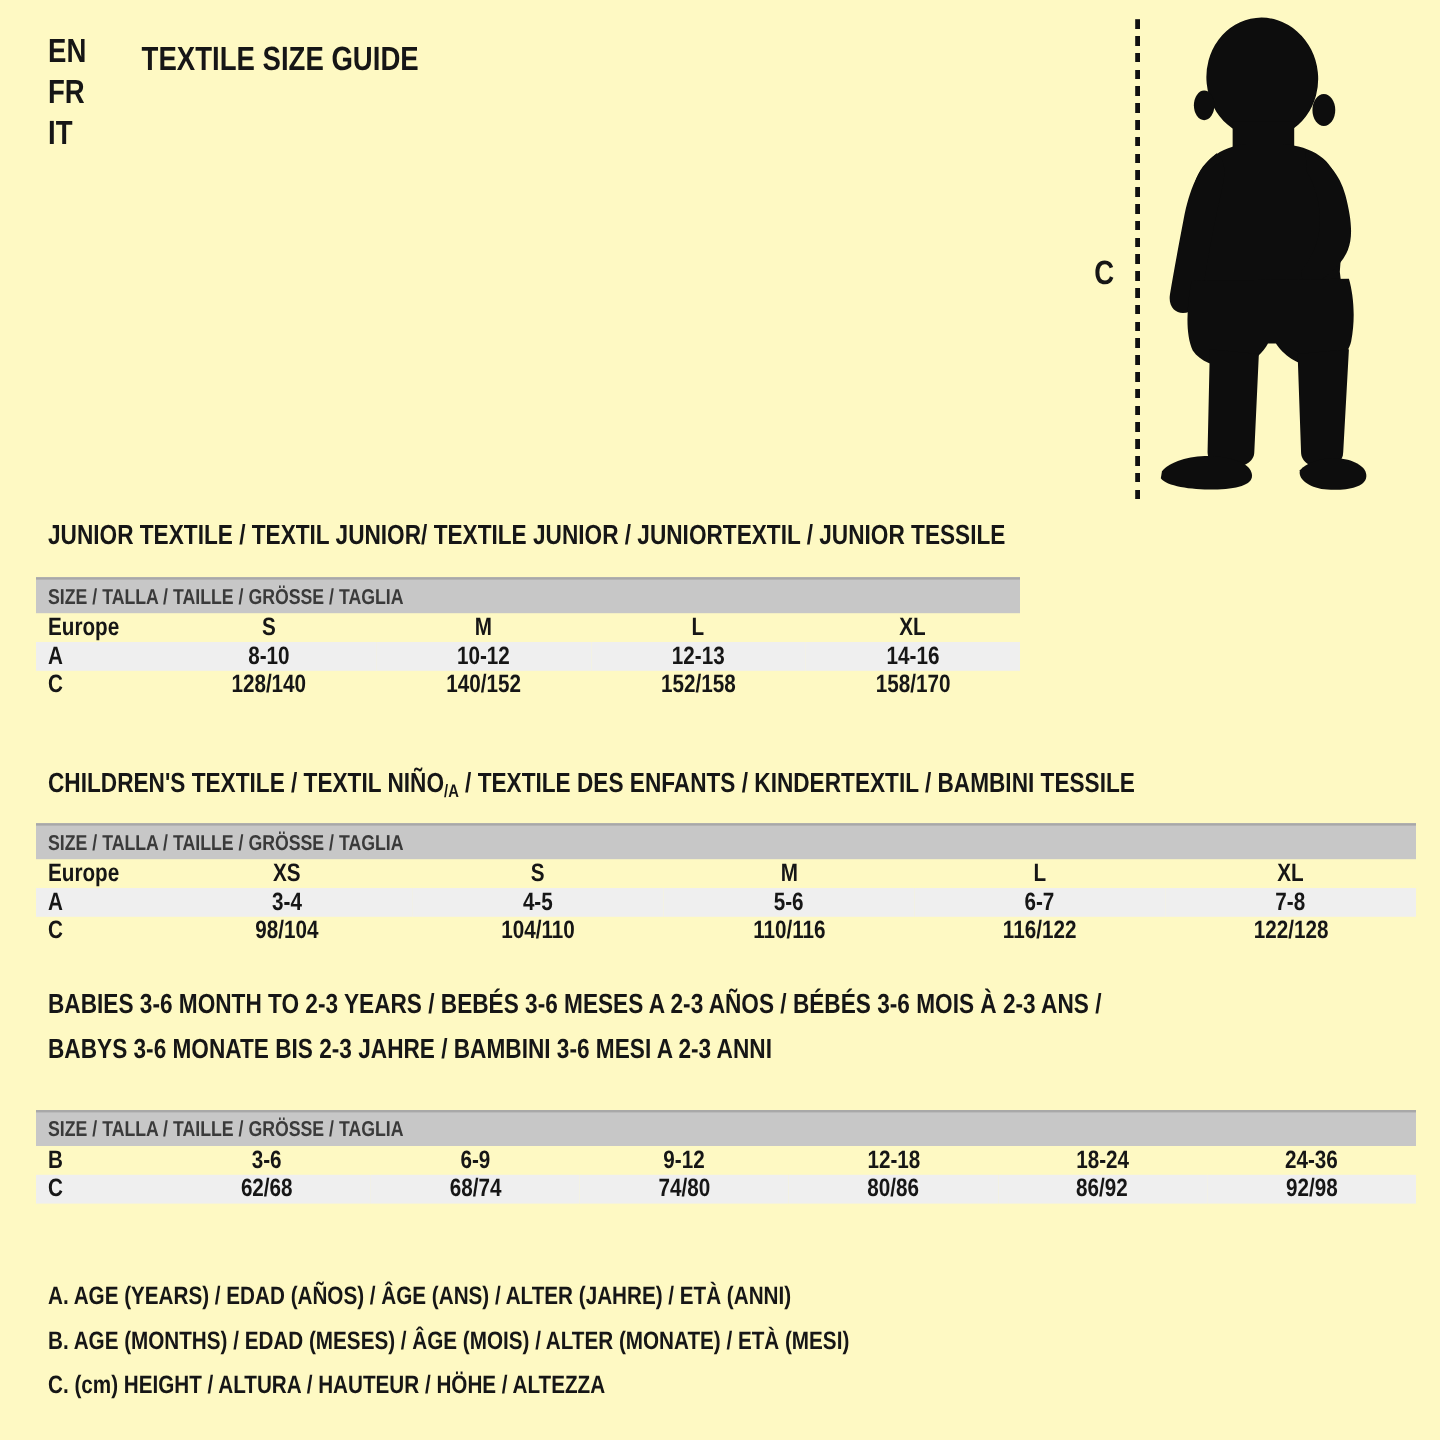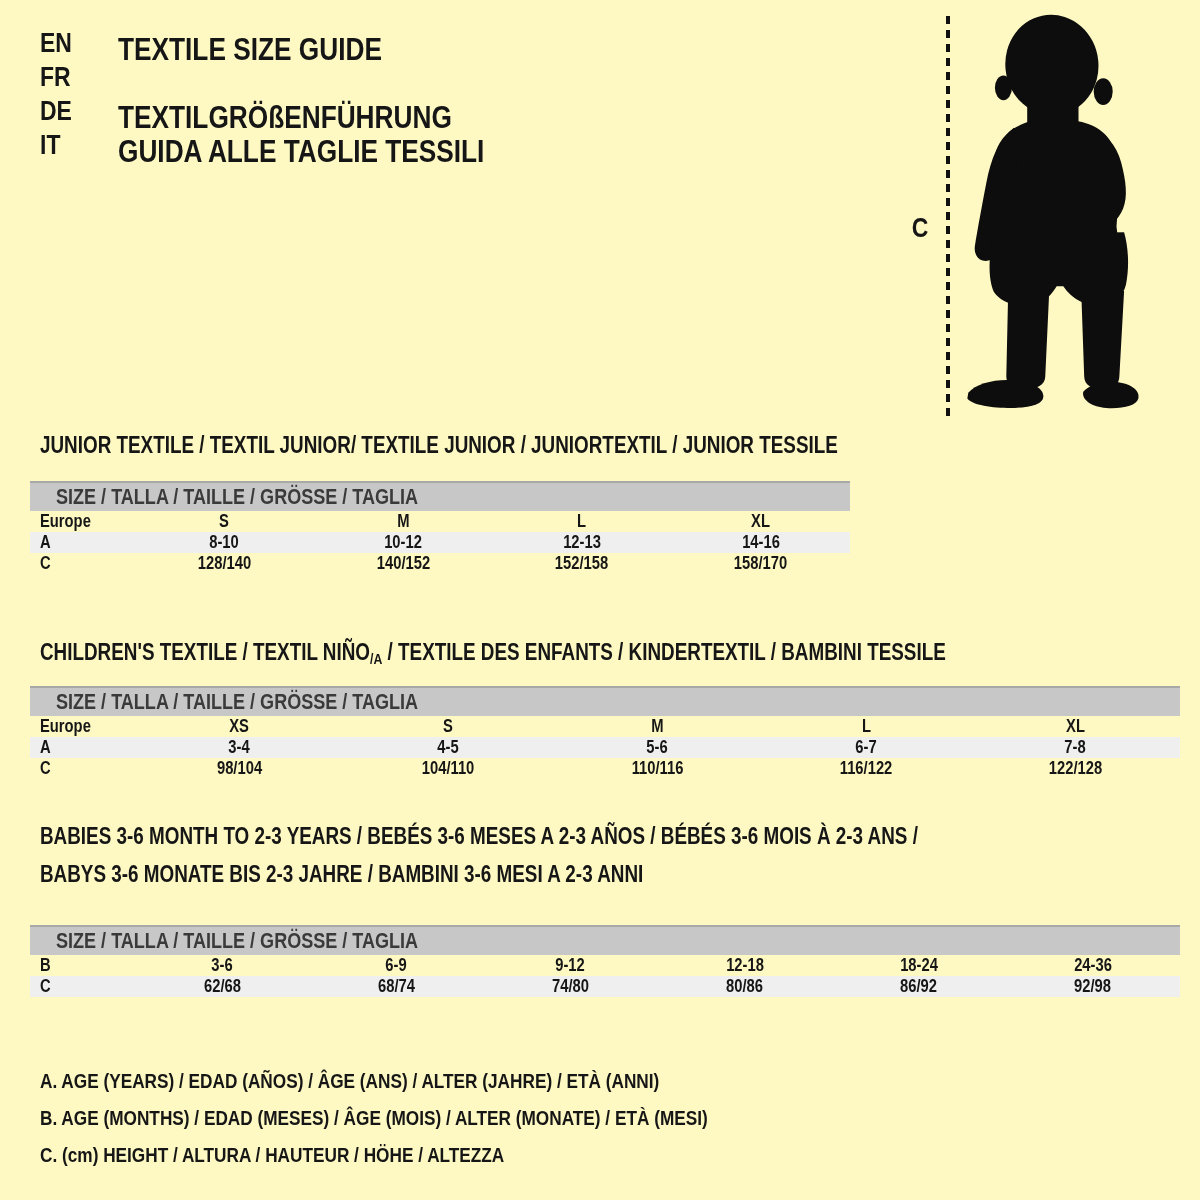--- a/index.html
+++ b/index.html
@@ -9,21 +9,21 @@
     color:var(--ink,#161616);overflow:hidden;
   }
   
   .cond{display:inline-block;transform:scaleX(.82);transform-origin:50% 50%;white-space:nowrap;}
   .o-left{transform-origin:0 50%;}
 
   
   .lang-list{position:absolute;left:40px;top:26px;}
   .lang-row{height:34px;display:flex;align-items:center;}
   .lang-code{width:78px;font-size:28px;}
-  .lang-title{font-size:32px;margin-top:12px;}
+  .lang-title{font-size:28px;margin-top:12px;}
 
   
   .measure-line{
     position:absolute;left:946px;top:16px;width:4px;height:400px;
     background:repeating-linear-gradient(180deg,#101010 0 8px,transparent 8px 14px);
   }
   .c-label{position:absolute;left:910px;top:212px;font-size:28px;}
   .toddler{position:absolute;left:955px;top:8px;}
 
   
@@ -35,25 +35,25 @@
   .subpart{font-size:15px;vertical-align:-4px;}
 
   
   .tablewrap{position:absolute;left:30px;}
   #junior-table-wrap{top:481px;width:820px;}
   #children-table-wrap{top:686px;width:1150px;}
   #babies-table-wrap{top:925px;width:1150px;}
   .size-bar{
     height:30px;background:var(--bar-bg,#c7c7c7);
     border-top:2px solid var(--bar-border,#a8a8a8);
-    display:flex;align-items:center;padding-left:26px;box-sizing:border-box;
-    font-size:22px;color:var(--bar-text,#3a3a3a);
+    display:flex;align-items:center;padding-left:10px;box-sizing:border-box;
+    font-size:18px;color:var(--bar-text,#3a3a3a);
   }
   table.size-table{border-collapse:collapse;table-layout:fixed;width:100%;}
-  table.size-table td{height:20px;text-align:center;font-size:18px;padding:0;vertical-align:middle;margin-top:17px;}
+  table.size-table td{height:20px;text-align:center;font-size:21px;padding:0;vertical-align:middle;margin-top:17px;}
   table.size-table td.lbl{text-align:left;padding-left:10px;}
   table.size-table tr:nth-child(even) td{background:var(--stripe-bg,#efefef);}
   col.c-lbl{width:105px;}
 
   
   .legend{position:absolute;left:40px;top:1062px;}
   .legend-line{display:block;font-size:21px;line-height:37px;transform:scaleX(.82);transform-origin:0 50%;white-space:nowrap;}
 </style>
 </head>
 <body>
@@ -62,26 +62,21 @@
 
   <div class="lang-list">
     <div class="lang-row">
       <span class="lang-code"><span class="cond o-left">EN</span></span>
       <span class="lang-title"><span class="cond o-left">TEXTILE SIZE GUIDE</span></span>
     </div>
     <div class="lang-row">
       <span class="lang-code"><span class="cond o-left">FR</span></span>
     </div>
     <div class="lang-row">
-      <span class="lang-code"><span class="cond o-left">DE</span></span>
-      <span class="lang-title"><span class="cond o-left">TEXTILGRÖßENFÜHRUNG</span></span>
-    </div>
-    <div class="lang-row">
       <span class="lang-code"><span class="cond o-left">IT</span></span>
-      <span class="lang-title"><span class="cond o-left">GUIDA ALLE TAGLIE TESSILI</span></span>
     </div>
   </div>
 
   <span class="c-label cond">C</span>
   <div class="measure-line"></div>
   <svg class="toddler" width="190" height="418" viewBox="0 0 200 440">
     <g fill="#0d0d0d">
       <ellipse cx="102" cy="60" rx="49" ry="53" transform="rotate(-6 102 60)"></ellipse>
       <ellipse cx="51" cy="84" rx="9" ry="13"></ellipse>
       <ellipse cx="156" cy="88" rx="10" ry="14"></ellipse>

